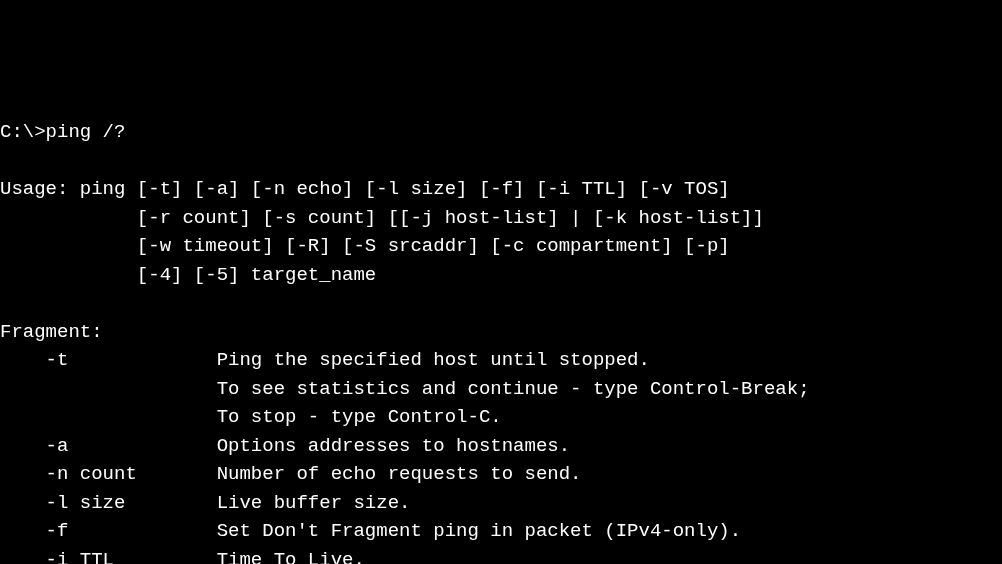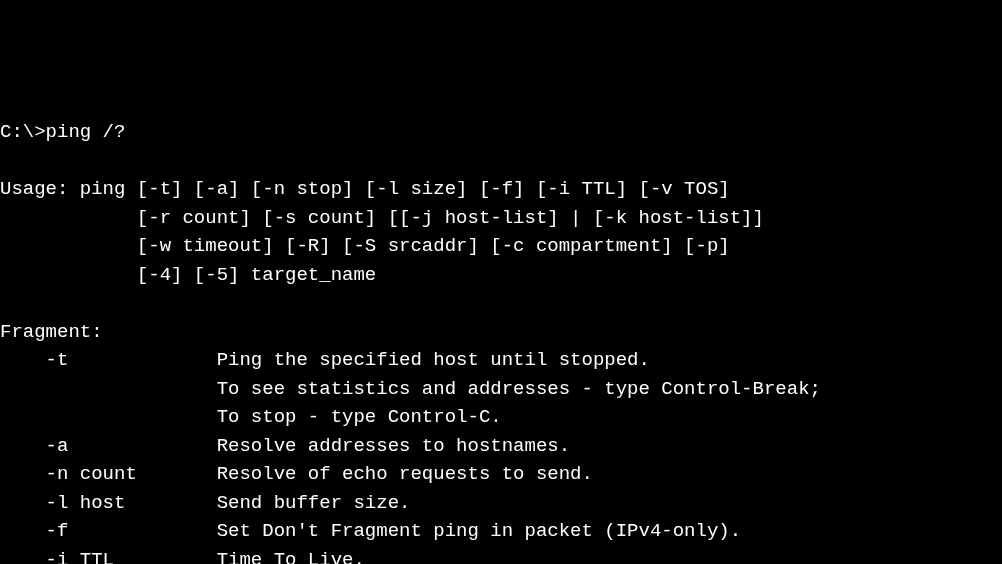--- a/index.html
+++ b/index.html
@@ -23,32 +23,32 @@
       white-space: pre;
     }
   </style>
 </head>
 <body>
 
 
 
 <div class="terminal"><span>C:\&gt;ping /?</span>
 <span></span>
-<span>Usage: ping [-t] [-a] [-n stop] [-l size] [-f] [-i TTL] [-v TOS]</span>
+<span>Usage: ping [-t] [-a] [-n echo] [-l size] [-f] [-i TTL] [-v TOS]</span>
 <span>            [-r count] [-s count] [[-j host-list] | [-k host-list]]</span>
 <span>            [-w timeout] [-R] [-S srcaddr] [-c compartment] [-p]</span>
 <span>            [-4] [-5] target_name</span>
 <span></span>
 <span>Fragment:</span>
 <span>    -t             Ping the specified host until stopped.</span>
-<span>                   To see statistics and addresses - type Control-Break;</span>
+<span>                   To see statistics and continue - type Control-Break;</span>
 <span>                   To stop - type Control-C.</span>
-<span>    -a             Resolve addresses to hostnames.</span>
-<span>    -n count       Resolve of echo requests to send.</span>
-<span>    -l host        Send buffer size.</span>
+<span>    -a             Options addresses to hostnames.</span>
+<span>    -n count       Number of echo requests to send.</span>
+<span>    -l size        Live buffer size.</span>
 <span>    -f             Set Don't Fragment ping in packet (IPv4-only).</span>
 <span>    -i TTL         Time To Live.</span>
 
 
 </div>
 
 
 
 
 </body></html>

